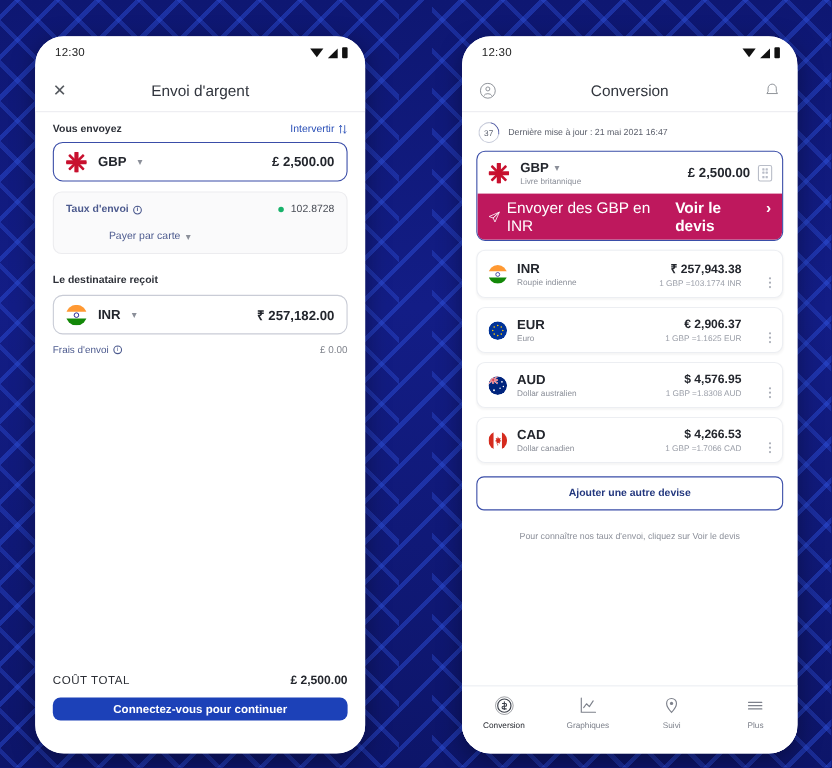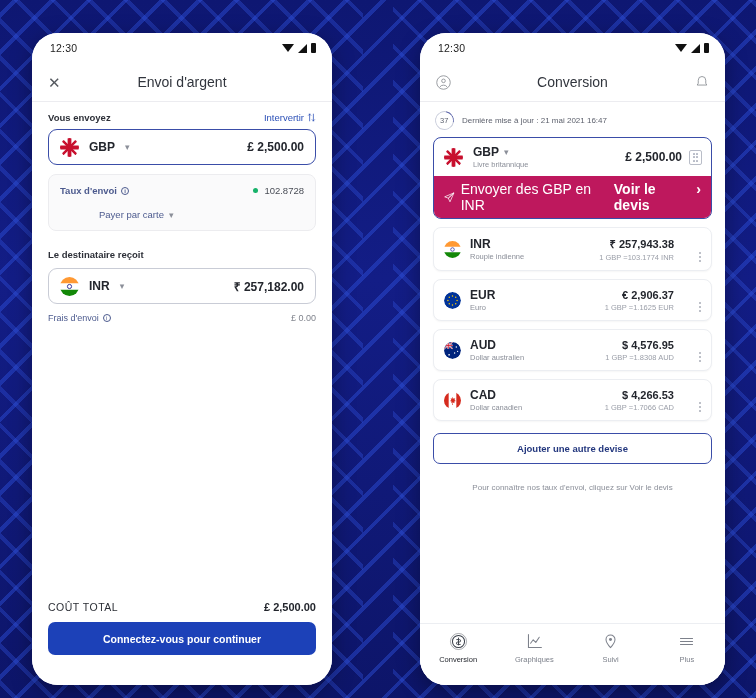--- a/index.html
+++ b/index.html
@@ -120,21 +120,21 @@
   .fee-row { margin-top: 9px; display:flex; align-items:center; justify-content:space-between; }
   .fee-lbl { font-size:9px; color:#4c5a8e; display:flex; align-items:center; gap:4px;}
   .fee-val { font-size:9px; color:#80848d; }
 
   .spacer { flex: 1; }
 
   .total-row { display:flex; align-items:center; justify-content:space-between; margin-bottom: 9px;}
   .total-lbl { font-size:10.5px; color:#2b2e35; letter-spacing:.5px; }
   .total-val { font-size:11px; color:#23262d; font-weight:700; }
   .cta {
-    height: 33px; border-radius: 7px; background:#1c41b8; color:#fff;
+    height: 21px; border-radius: 7px; background:#1c41b8; color:#fff;
     display:flex; align-items:center; justify-content:center;
     font-size:10.5px; font-weight:700; cursor:pointer; margin-bottom: 30px;
     border: none; width:100%; font-family:"Liberation Sans", sans-serif;
   }
 
   .info-i {
     display:inline-block; width:8px;height:8px;border:1px solid currentColor;
     border-radius:50%; font-size:6px; line-height:7px; text-align:center;
     font-style: normal;
   }

